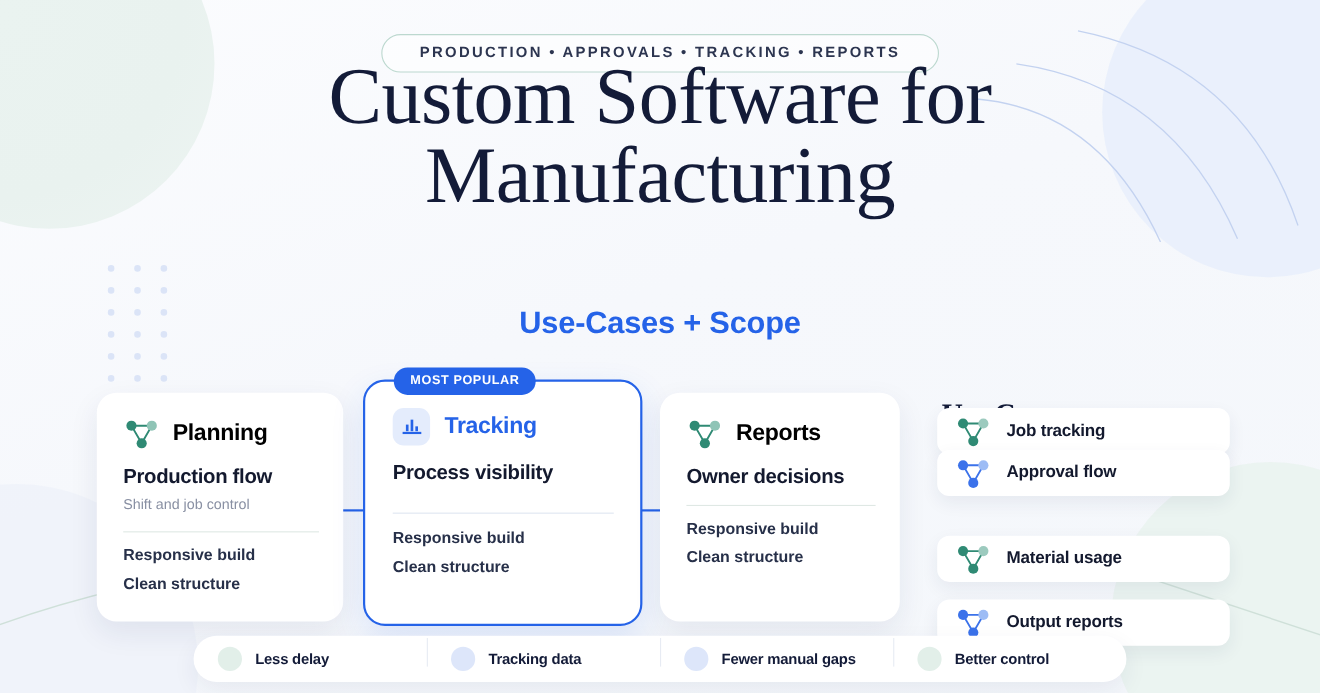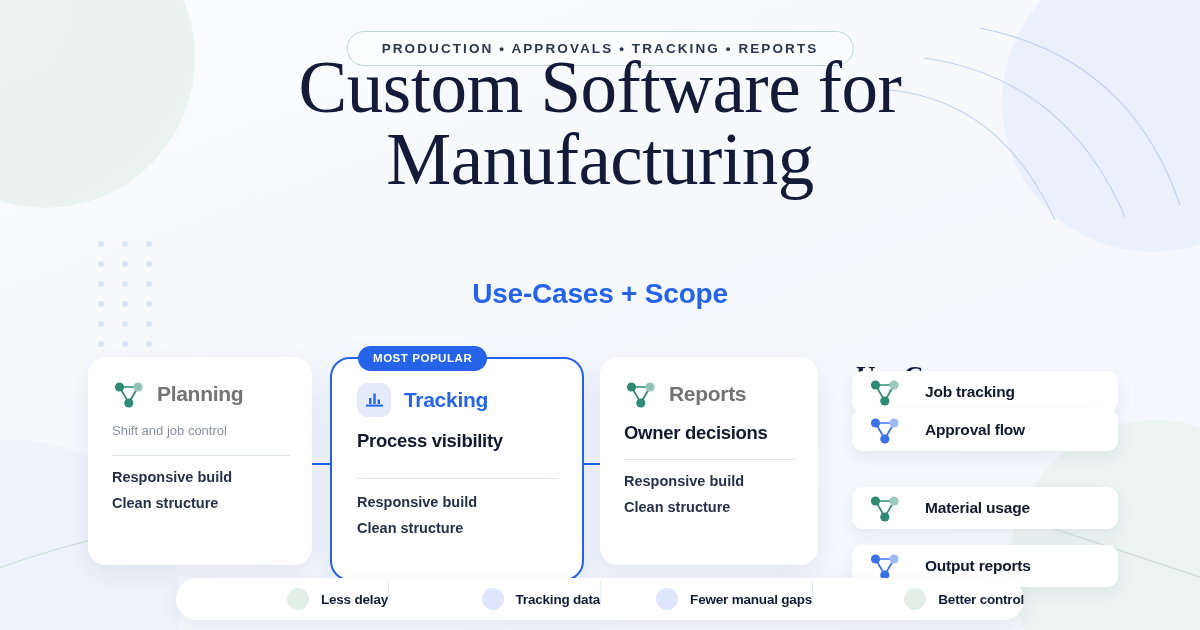--- a/index.html
+++ b/index.html
@@ -69,21 +69,21 @@
   }
 
   
   .card{
     position:absolute;background:#fff;border-radius:18px;
     box-shadow:0 10px 26px rgba(26,43,92,.08);
   }
   #card-planning{left:88px;top:357px;width:224px;height:208px;}
   #card-reports{left:600px;top:357px;width:218px;height:208px;}
   #card-tracking{
-    left:330px;top:357px;width:250px;height:220px;
+    left:330px;top:345px;width:250px;height:220px;
     border:2.3px solid #2563e8;border-radius:20px;
     box-shadow:0 12px 30px rgba(37,99,232,.13);
   }
   .card-inner{padding:22px 22px 0 24px;}
   #card-tracking .card-inner{padding:24px 24px 0 25px;}
 
   .badge-pop{
     position:absolute;left:26px;top:-13px;
     background:#2563e8;color:#fff;border-radius:20px;
     font-size:11.5px;font-weight:800;letter-spacing:.55px;
@@ -91,21 +91,21 @@
   }
 
   .card-head{display:flex;align-items:center;gap:11px;margin-bottom:13px;}
   .card-head.tracking{gap:13px;}
   .icon-badge{
     width:34px;height:34px;border-radius:10px;background:#e4ecfc;
     display:flex;align-items:center;justify-content:center;flex:0 0 auto;
   }
   .netico{width:34px;height:30px;flex:0 0 auto;}
   .card-name{font-size:21px;font-weight:800;letter-spacing:-.3px;}
-  .card-name.teal{color:#737373;}
+  .card-name.teal{color:#000000;}
   .card-name.blue{color:#2563e8;}
 
   .card-h2{font-size:18.5px;font-weight:800;color:#13192e;margin:0 0 6px;letter-spacing:-.3px;}
   .card-sub{font-size:13px;color:#8990a3;line-height:1.35;margin:0;}
   .card-rule{height:1px;background:#dfe8e4;margin:15px 0 13px;}
   #card-tracking .card-rule{background:#dfe6f1;margin:26px 0 15px;}
   .card-feat{font-size:14.5px;font-weight:700;color:#273049;margin:0 0 10px;}
 
   
   .conn{position:absolute;height:2px;background:#2563e8;}
@@ -120,33 +120,33 @@
   
   .uc-title{
     position:absolute;left:856px;top:333px;
     font-family:"Liberation Serif", serif;
     font-size:27px;font-weight:700;color:#131b38;letter-spacing:-.2px;margin-top:28px;
   }
   .uc-item{
     position:absolute;left:852px;width:266px;height:42px;
     background:#fff;border-radius:11px;
     box-shadow:0 6px 16px rgba(26,43,92,.07);
-    display:flex;align-items:center;gap:23px;padding:0 16px;
+    display:flex;align-items:center;gap:13px;padding:0 16px;
     box-sizing:border-box;
   }
   .uc-label{font-size:15.5px;font-weight:700;color:#13192e;letter-spacing:-.2px;}
 
   
   #bottom-bar{
     position:absolute;left:176px;top:578px;width:848px;height:42px;
     background:#fff;border-radius:22px;
     box-shadow:0 8px 22px rgba(26,43,92,.07);
     display:flex;align-items:center;
   }
-  .bb-item{flex:1;display:flex;align-items:center;gap:12px;padding-left:22px;position:relative;justify-content:flex-end;}
+  .bb-item{flex:1;display:flex;align-items:center;gap:12px;padding-left:22px;position:relative;}
   .bb-item + .bb-item::before{
     content:"";position:absolute;left:0;top:-8px;height:26px;width:1px;background:#e7ebf3;
   }
   .bb-dot{width:22px;height:22px;border-radius:50%;flex:0 0 auto;}
   .bb-label{font-size:13.5px;font-weight:800;color:#131b38;letter-spacing:-.2px;white-space:nowrap;}
 </style>
 </head>
 <body>
 
 <div id="stage">
@@ -214,20 +214,21 @@
     <div class="card-inner">
       <div class="card-head">
         <svg class="netico" viewBox="0 0 34 30">
           <path d="M7.5 8 L26 8 L16.8 24 Z" fill="none" stroke="#2f8a74" stroke-width="1.7"></path>
           <circle cx="7.5" cy="8" r="4.6" fill="#2f8a74"></circle>
           <circle cx="26" cy="8" r="4.6" fill="#8fc4b6"></circle>
           <circle cx="16.8" cy="24" r="4.6" fill="#2f8a74"></circle>
         </svg>
         <span class="card-name teal">Planning</span>
       </div>
+      <p class="card-h2">Production flow</p>
       <p class="card-sub">Shift and job control</p>
       <div class="card-rule"></div>
       <p class="card-feat">Responsive build</p>
       <p class="card-feat">Clean structure</p>
     </div>
   </div>
 
   <div class="card" id="card-tracking">
     <div class="badge-pop">MOST POPULAR</div>
     <div class="card-inner">

